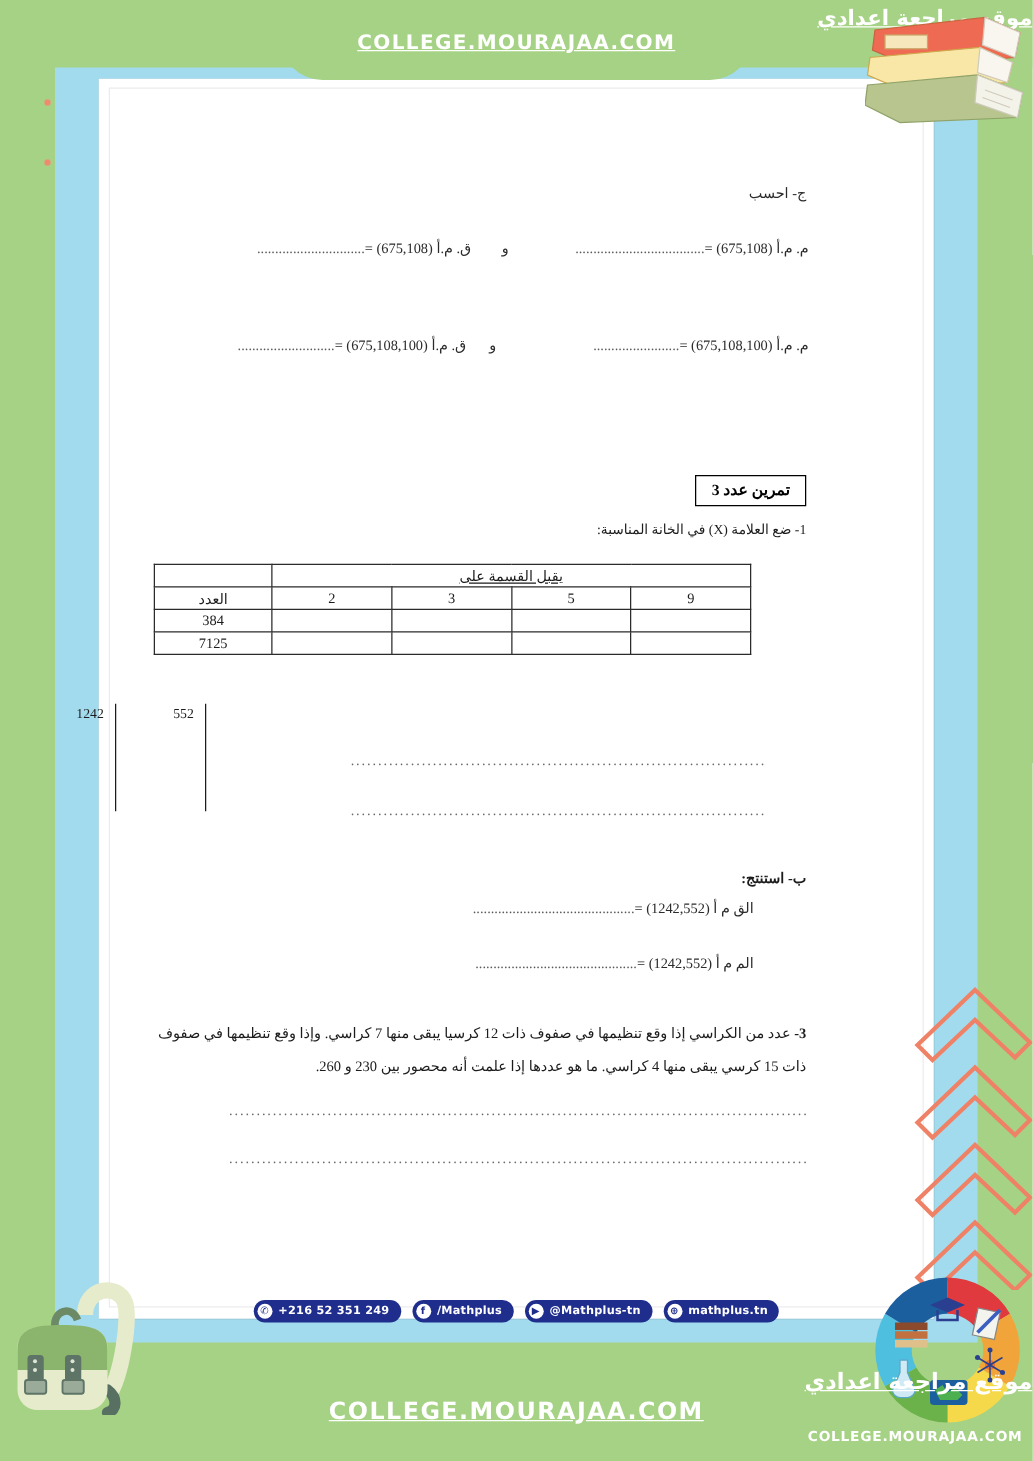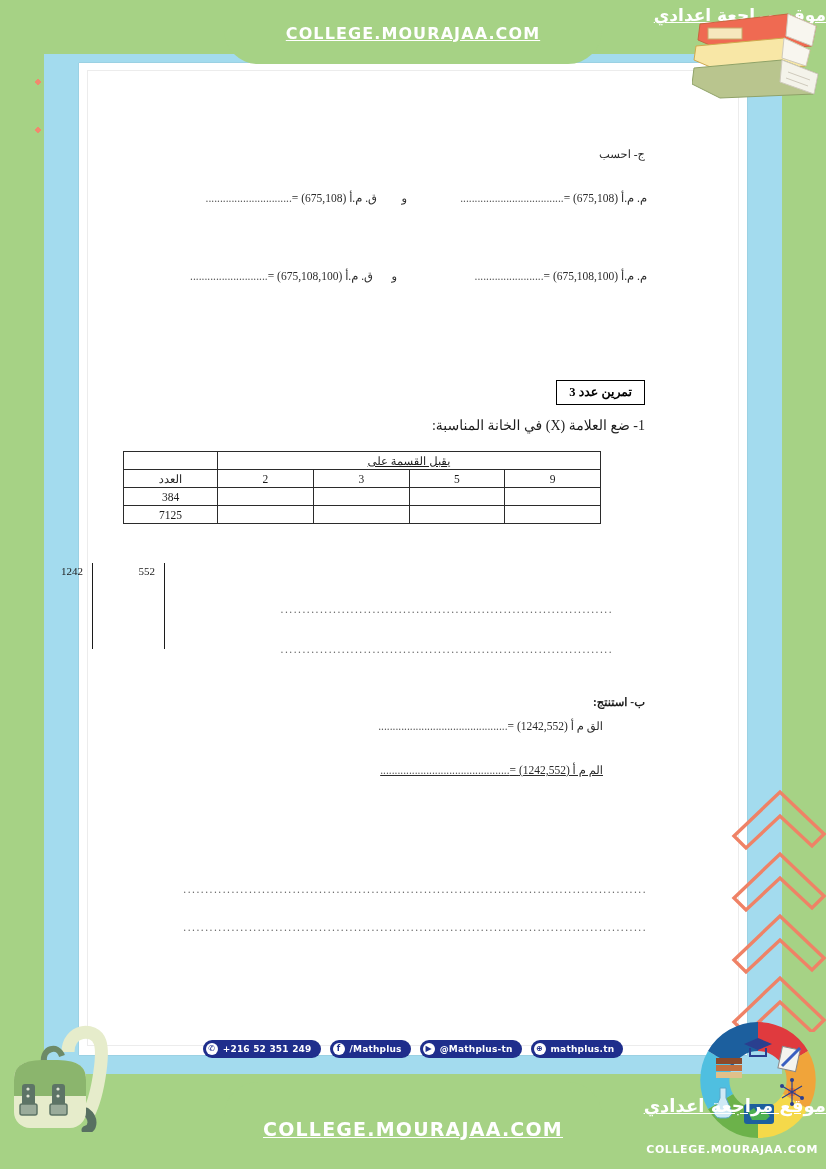--- a/index.html
+++ b/index.html
@@ -104,21 +104,21 @@
   .dotline { letter-spacing:1.4px; color:#5a5a5a; }
   .conj { font-size:11.5px; }
 
   .exbox {
     position:absolute; right:30px; top:317px;
     border:1.6px solid #000; padding:3px 12px 4px;
     font-size:12.5px; font-weight:bold; color:#000;
     background:#fff;
   }
 
-  .q1 { position:absolute; right:30px; top:354px; font-size:14px; color:#1c1c1c; }
+  .q1 { position:absolute; right:30px; top:354px; font-size:11px; color:#1c1c1c; }
 
   table.grid {
     position:absolute; right:74px; top:388px;
     width:478px; border-collapse:collapse;
     font-size:11.5px; color:#1c1c1c;
   }
   table.grid td, table.grid th {
     border:1.2px solid #2b2b2b; height:18px; text-align:center;
     font-weight:normal; padding:1px 2px;margin-top:28px;
   }
@@ -283,25 +283,30 @@
   </div>
 
   <div class="rule" style="right:62px; top:540px;">............................................................................</div>
   <div class="rule" style="right:62px; top:580px;">............................................................................</div>
 
   <div class="q2b ar">ب- استنتج:</div>
   <div class="eqrow ar" style="right:72px; top:656px;">
     <span>الق م أ (1242,552)</span>
     <span>=</span><span class="dotline">.............................................</span>
   </div>
-  <div class="eqrow ar" style="right:72px; top:700px;text-decoration:underline;">
+  <div class="eqrow ar" style="right:72px; top:700px;">
     <span>الم م أ (1242,552)</span>
     <span>=</span><span class="dotline">.............................................</span>
   </div>
 
+  <div class="q3">
+    <span class="num">3-</span>
+    <span>عدد من الكراسي إذا وقع تنظيمها في صفوف ذات 12 كرسيا يبقى منها 7 كراسي. وإذا وقع تنظيمها في</span>
+    <span>صفوف ذات 15 كرسي يبقى منها 4 كراسي. ما هو عددها إذا علمت أنه محصور بين 230 و 260.</span>
+  </div>
 
   <div class="rule" style="right:28px; top:820px;">..........................................................................................................</div>
   <div class="rule" style="right:28px; top:858px;">..........................................................................................................</div>
 </div>
 
 <div class="badges">
   <div class="badge">
     <span class="ic">✆</span>
     <span>+216 52 351 249</span>
   </div>

